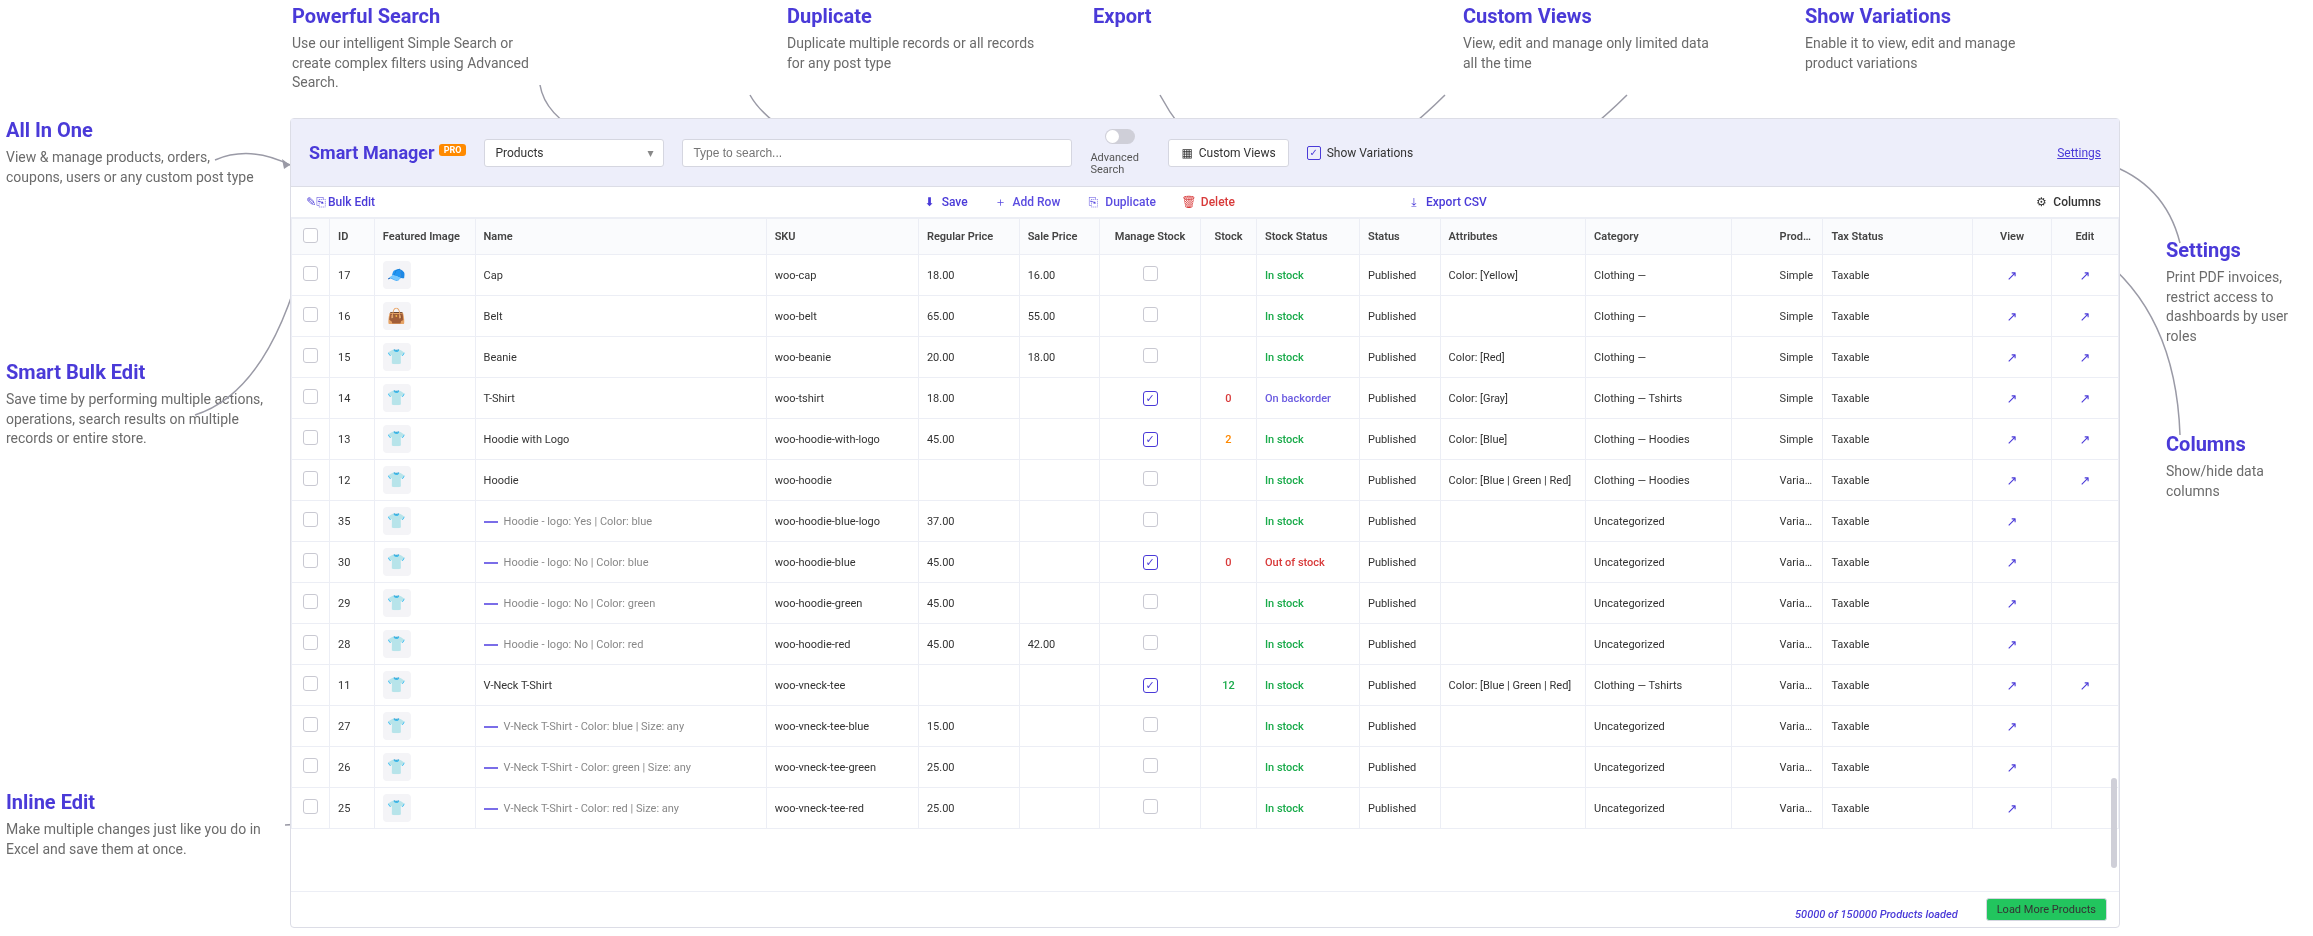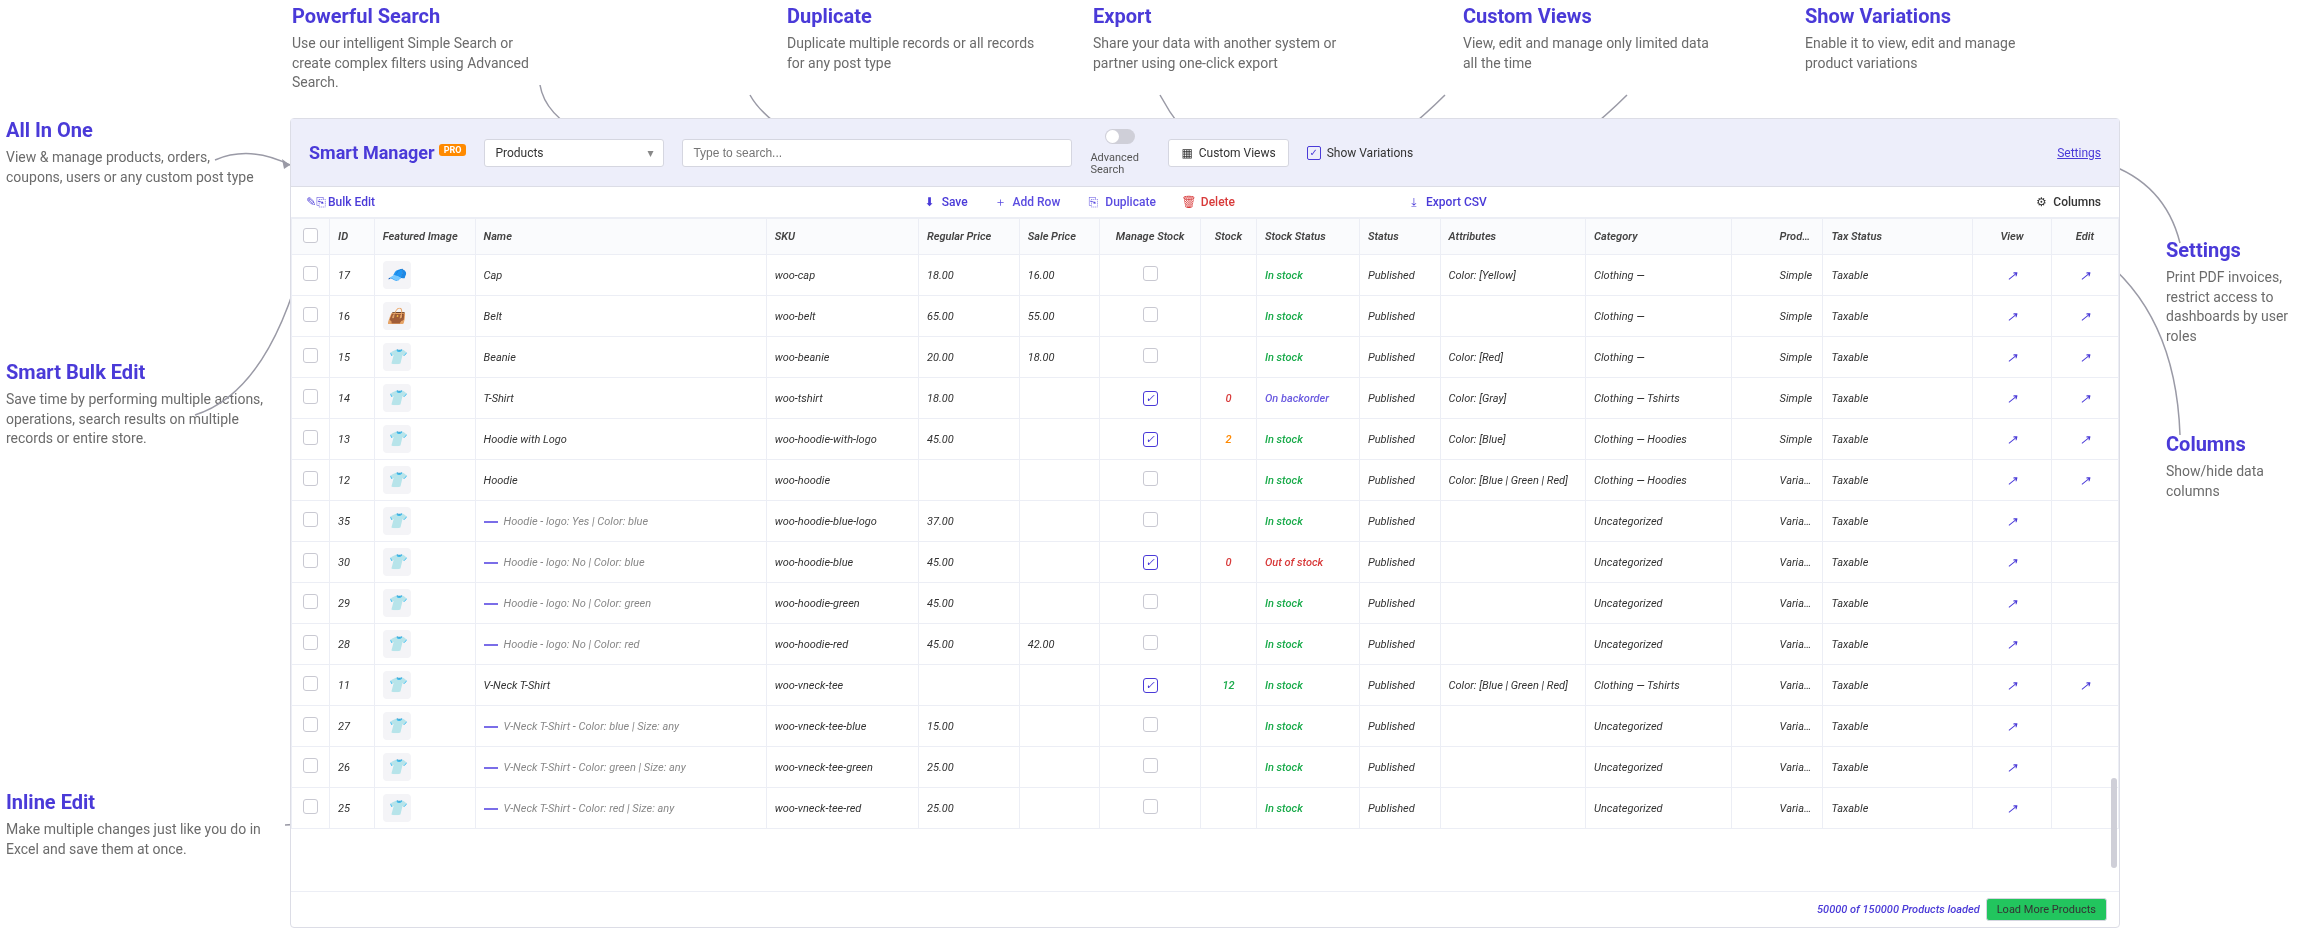--- a/index.html
+++ b/index.html
@@ -164,21 +164,20 @@
   cursor: pointer;
   white-space: nowrap;
   font-weight: 500;
 }
 .action .ico { width: 14px; height: 14px; display: inline-flex; align-items: center; justify-content: center; }
 .action.blue { color: #4a3ad8; }
 .table-wrap {
   flex: 1;
   overflow: auto;
   position: relative;
-  font-style: italic;
 }
 table {
   border-collapse: collapse;
   width: 100%;
   table-layout: fixed;
 }
 th, td {
   border: 1px solid #eceef5;
   padding: 6px 8px;
   text-align: left;
@@ -245,25 +244,25 @@
 .variation-bar {
   display: inline-block;
   width: 14px;
   height: 2px;
   background: #7a6de8;
   margin-right: 6px;
   vertical-align: middle;
 }
 .bottombar {
   display: flex;
-  align-items: center;
+  align-items: flex-end;
   justify-content: flex-end;
   padding: 6px 12px;
   border-top: 1px solid #eceef5;
-  gap: 6px;
+  gap: 28px;
   font-size: 11px;
 }
 .status-text {
   color: #4a3ad8;
   font-style: italic;
   font-weight: 500;
 }
 .loadmore {
   border: 1px solid #d5d6e0;
   border-radius: 3px;
@@ -292,21 +291,20 @@
 <div class="callout" style="left:292px; top:4px;">
   <h3>Powerful Search</h3>
   <p>Use our intelligent Simple Search or create complex filters using Advanced Search.</p>
 </div>
 <div class="callout" style="left:787px; top:4px;">
   <h3>Duplicate</h3>
   <p>Duplicate multiple records or all records for any post type</p>
 </div>
 <div class="callout" style="left:1093px; top:4px;">
   <h3>Export</h3>
-  <p>Share your data with another system or partner using one-click export</p>
 </div>
 <div class="callout" style="left:1463px; top:4px;">
   <h3>Custom Views</h3>
   <p>View, edit and manage only limited data all the time</p>
 </div>
 <div class="callout" style="left:1805px; top:4px;">
   <h3>Show Variations</h3>
   <p>Enable it to view, edit and manage product variations</p>
 </div>
 <div class="callout" style="left:6px; top:360px;">

